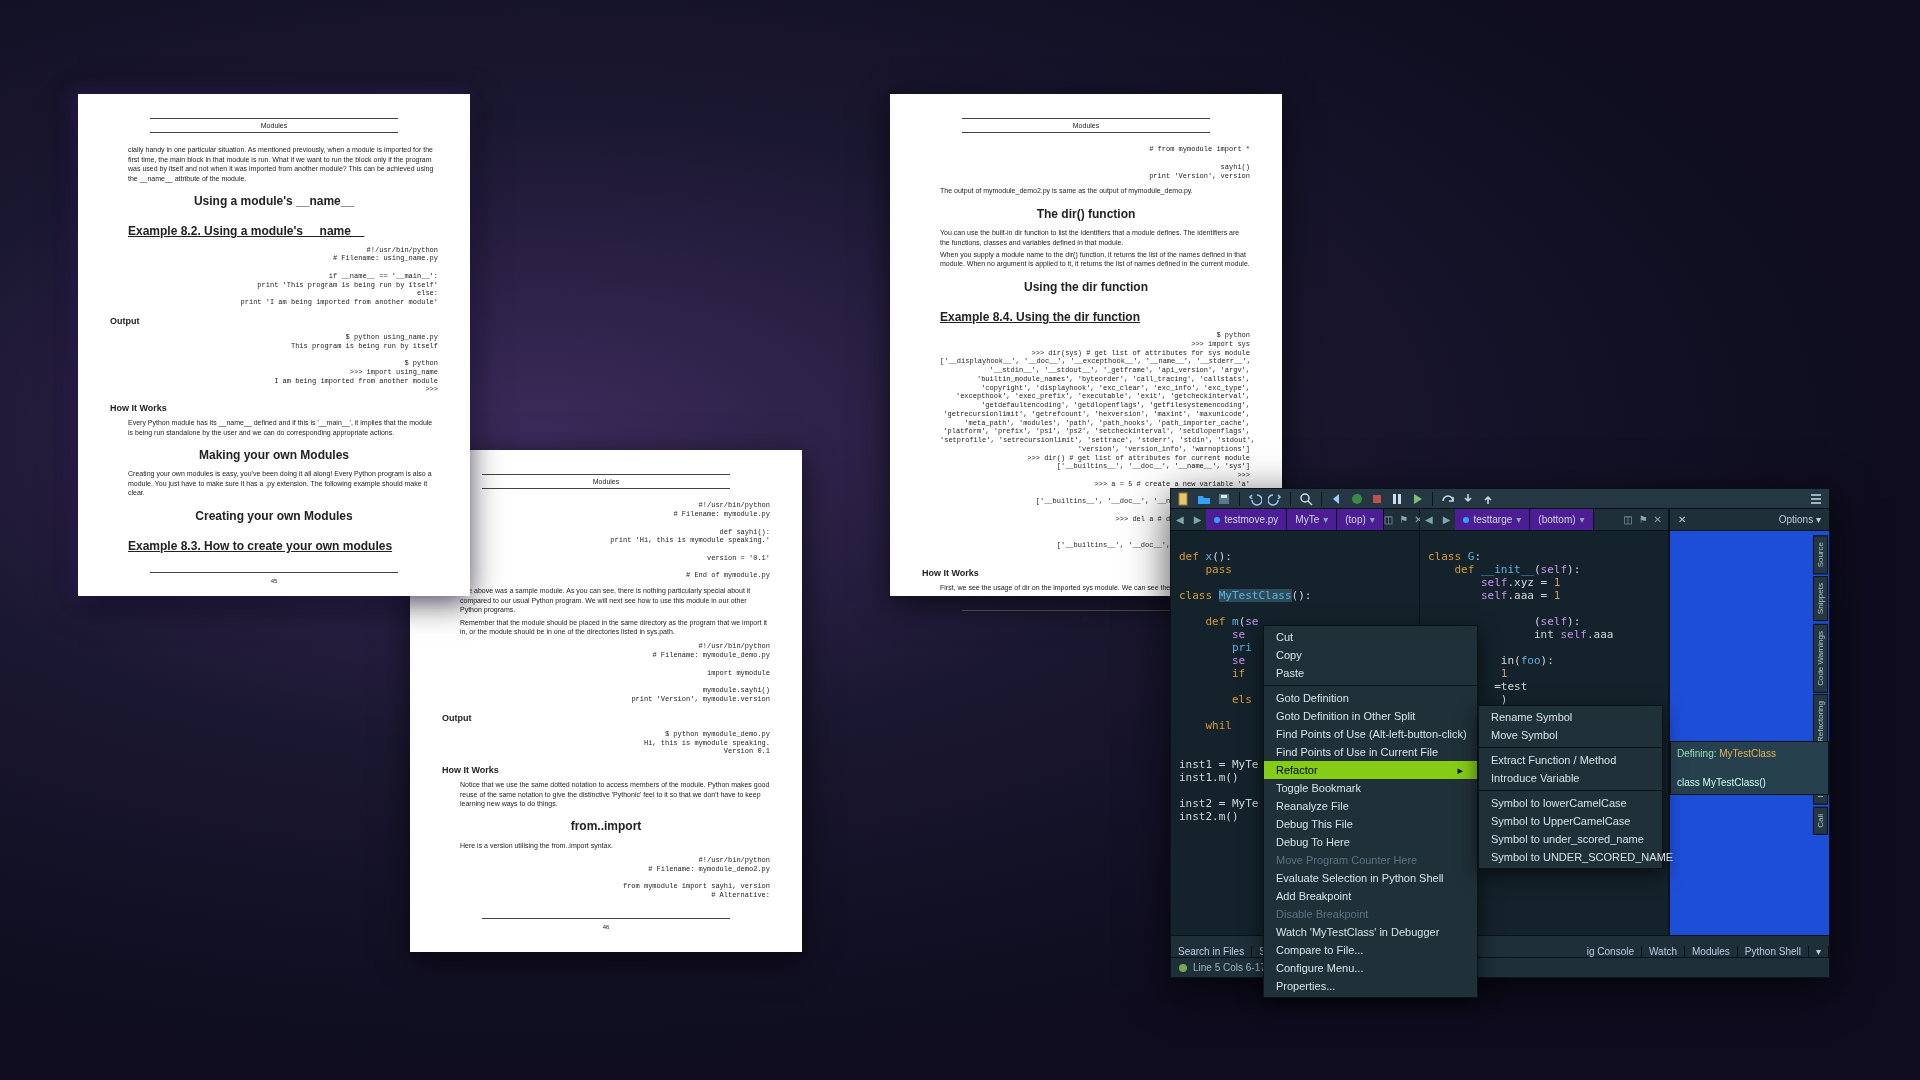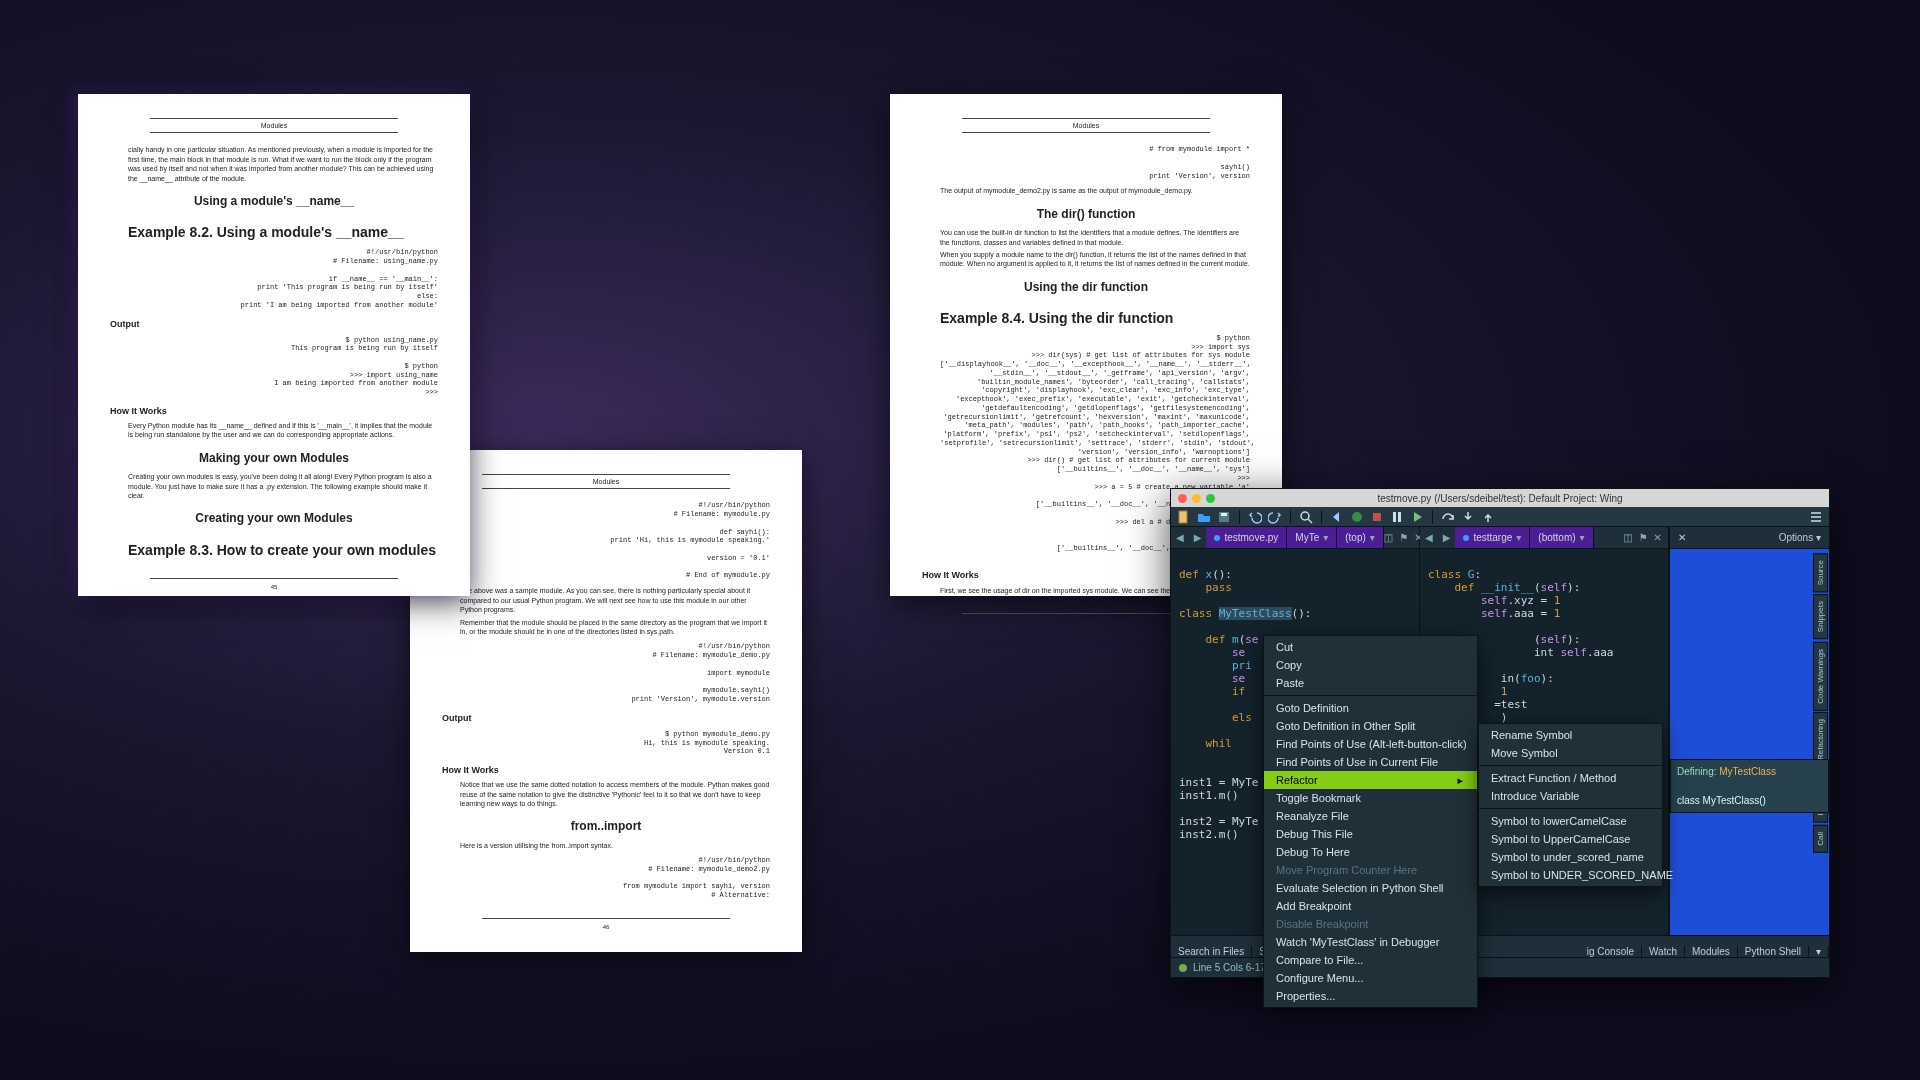--- a/index.html
+++ b/index.html
@@ -20,21 +20,21 @@
   font-size:7.5px;
   color:#222;
   line-height:1.35;
 }
 .page .running-head {
   border-top:1px solid #444; border-bottom:1px solid #444;
   text-align:center; font-size:7px; padding:2px 0; margin:0 40px 12px;
 }
 .page h2 { font-size:12px; font-weight:bold; margin:10px 0 6px;text-align:center; }
 .page h3 { font-size:9px; font-weight:bold; margin:8px 0 4px; }
-.page h4 { font-size:14px; font-weight:bold; margin:14px 0 3px; }
+.page h4 { font-size:12px; font-weight:bold; margin:14px 0 3px;text-decoration:underline; }
 .page p { margin:3px 0; font-size:7px; }
 .page pre {
   font-family:"Courier New",monospace;
   font-size:7px; white-space:pre; margin:6px 0 6px 18px;
   line-height:1.25;
   text-align:right;
 }
 .page .indent { margin-left:18px; }
 .page .footrule { border-top:1px solid #444; margin:18px 40px 4px; }
 .page .pagenum { text-align:center; font-size:6px; }
@@ -95,21 +95,21 @@
 .def-panel .dv{color:#e6b35a}
 .def-panel .cl{color:#cfe;margin-top:18px;display:block}
 
 
 .ctx{position:absolute;background:#203038;border:1px solid #0a1318;box-shadow:0 6px 18px rgba(0,0,0,.6);font-size:11px;color:#d7e3e8;z-index:10;padding:2px 0}
 .ctx .mi{padding:3px 14px 3px 12px;white-space:nowrap}
 .ctx .mi.dis{color:#5a7480}
 .ctx .mi.hl{background:#84cc16;color:#000}
 .ctx .mi .arrow{float:right;margin-left:18px;color:inherit}
 .ctx .sep{height:1px;background:#0a1318;margin:3px 0}
-#ctx-main{left:92px; top:108px; width:215px}
+#ctx-main{left:92px; top:116px; width:215px}
 #ctx-sub{left:307px; top:196px; width:185px}
 </style>
 </head>
 <body>
 
 <div id="page1" class="page">
   <div class="running-head">Modules</div>
   <p class="indent">cially handy in one particular situation. As mentioned previously, when a module is imported for the first time, the main block in that module is run. What if we want to run the block only if the program was used by itself and not when it was imported from another module? This can be achieved using the __name__ attribute of the module.</p>
   <h2>Using a module's __name__</h2>
   <h4 class="indent">Example 8.2. Using a module's __name__</h4>
@@ -213,28 +213,20 @@
 &gt;&gt;&gt; dir()
 ['__builtins__', '__doc__', '__name__', 'sys']
 &gt;&gt;&gt;</pre>
   <h3>How It Works</h3>
   <p class="indent">First, we see the usage of dir on the imported sys module. We can see the huge</p>
   <div class="footrule"></div>
   <div class="pagenum">47</div>
 </div>
 
 <div id="ide">
-  <div class="mac-titlebar">
-    <div class="dots">
-      <span class="dot r"></span>
-      <span class="dot y"></span>
-      <span class="dot g"></span>
-    </div>
-    <span class="title">testmove.py (/Users/sdeibel/test): Default Project: Wing</span>
-  </div>
 
   <div class="toolbar">
     <span class="tb-ico">
         <svg viewBox="0 0 14 14">
           <rect x="2" y="1" width="8" height="12" fill="#e8c46a" stroke="#a07c30"></rect>
         </svg>
       </span>
     <span class="tb-ico">
         <svg viewBox="0 0 14 14">
           <path d="M1 4h5l1 2h6v6H1z" fill="#3aa0ff"></path>

